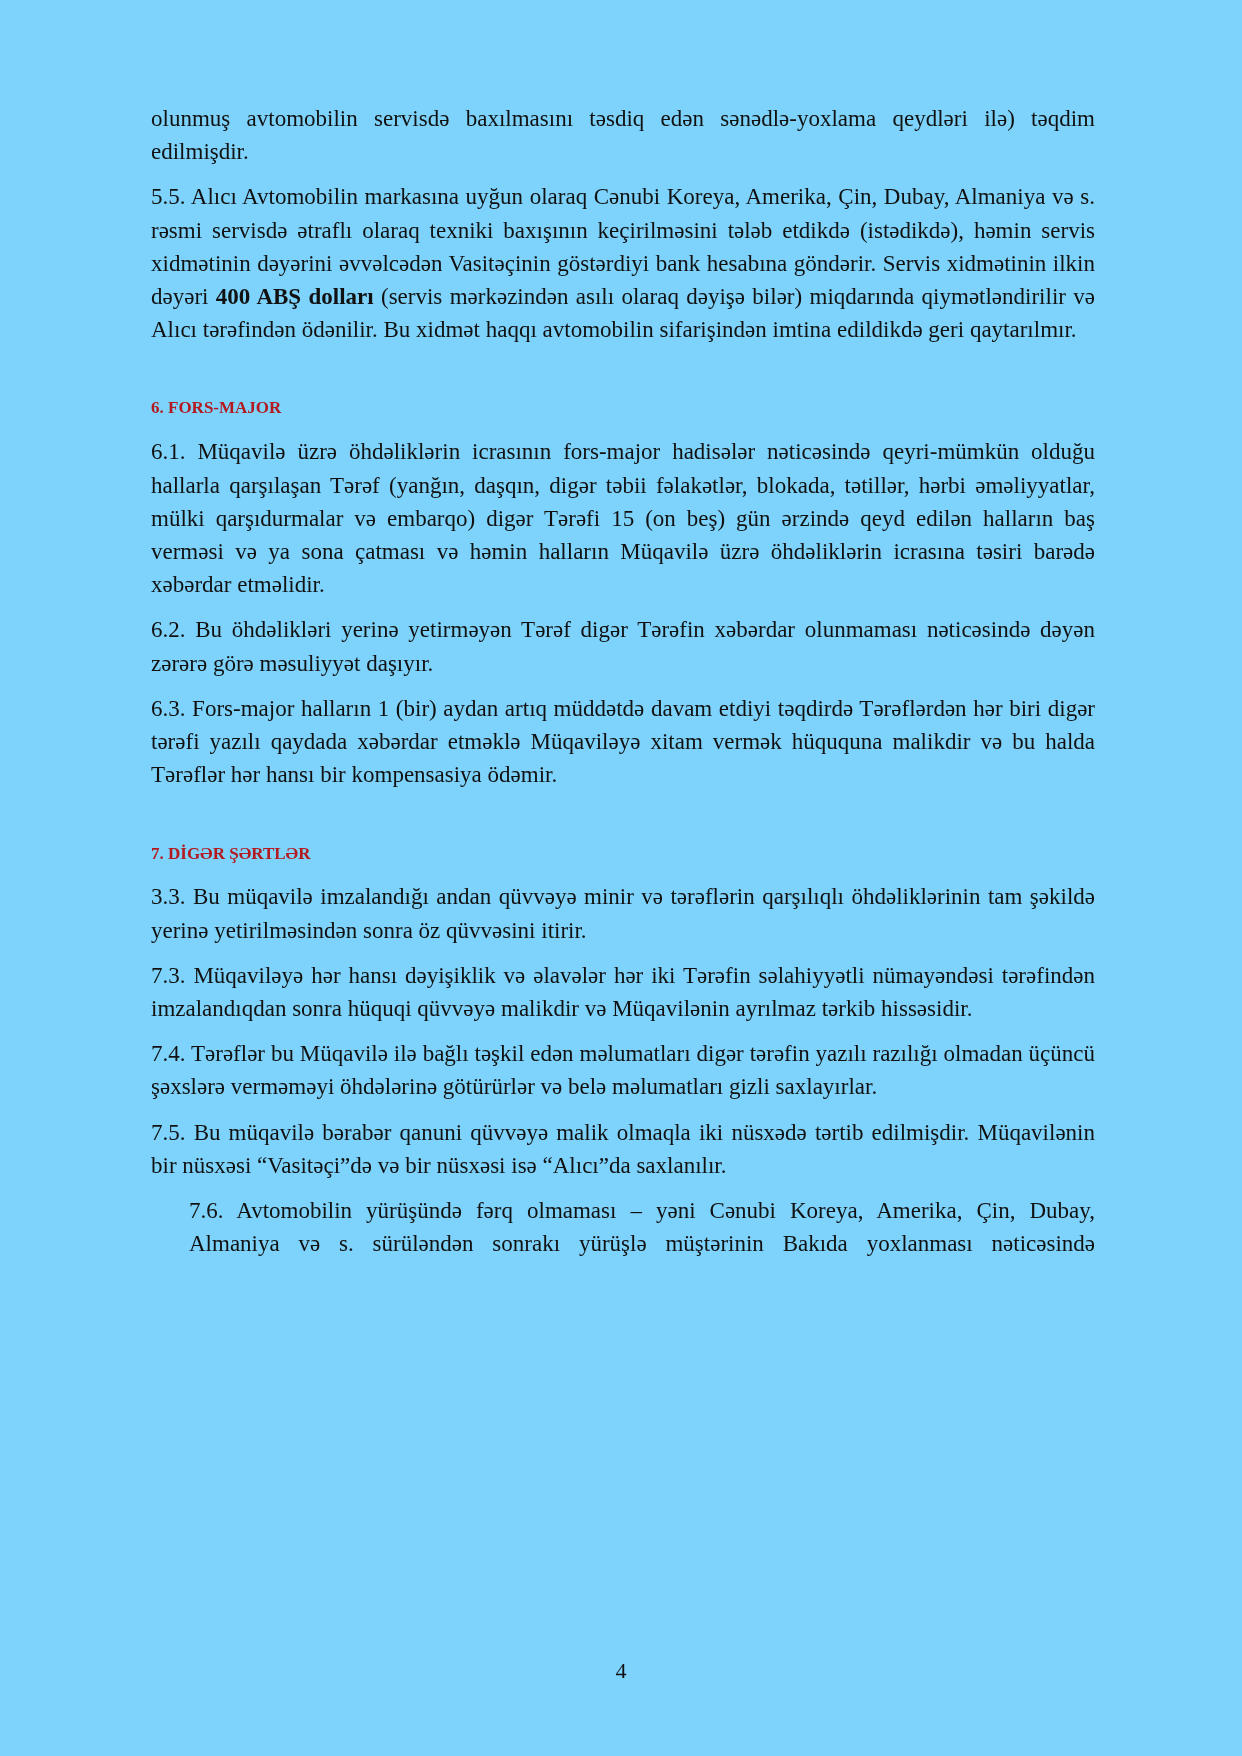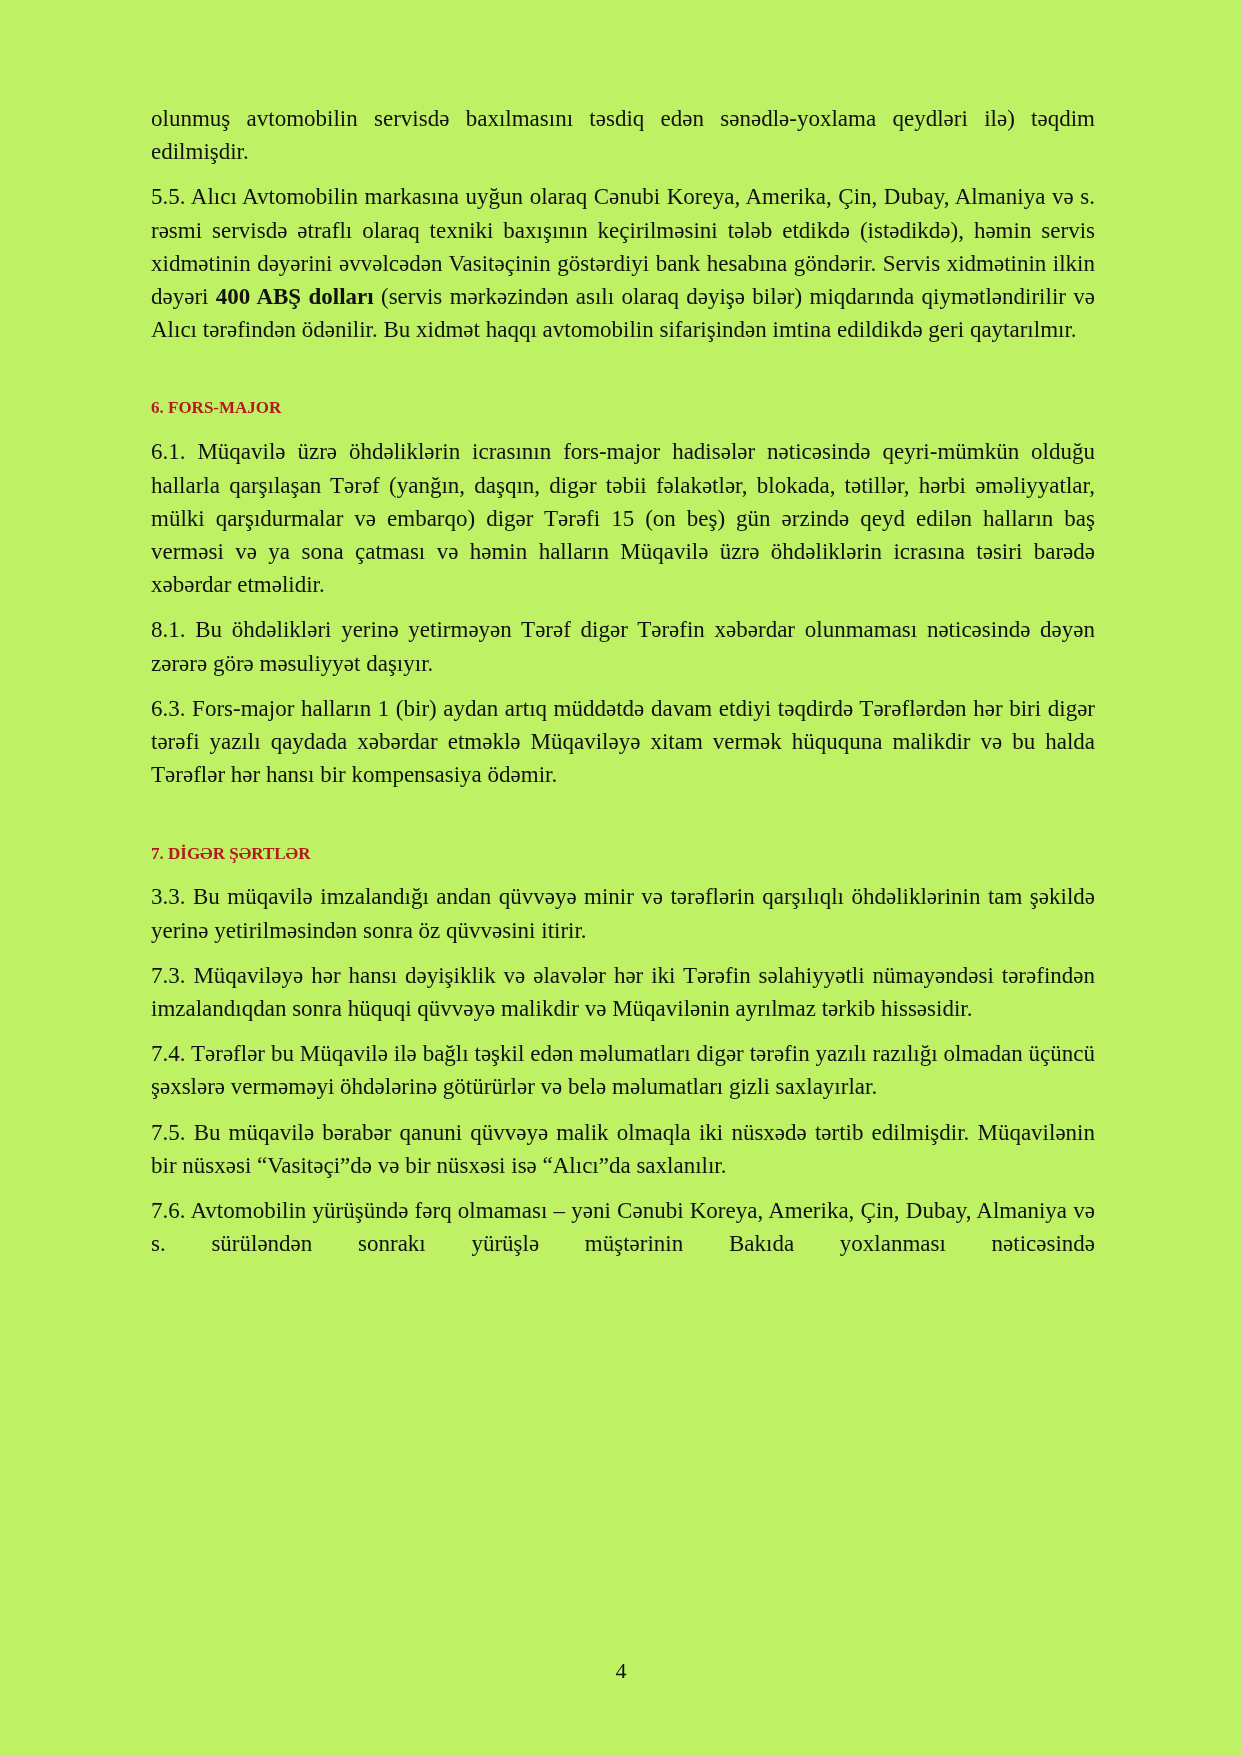--- a/index.html
+++ b/index.html
@@ -1,19 +1,19 @@
 <!DOCTYPE html>
 <html><head>
 <meta charset="utf-8">
 <style>
   html, body { margin: 0; padding: 0; background: #ffffff; }
   body { width: 1242px; height: 1756px; position: relative; overflow: hidden; }
   .page {
     position: absolute; left: 0; top: 0; width: 1242px; height: 1756px;
-    background: #bef264;
+    background: #7dd3fc;
   }
   .content {
     position: absolute; left: 151px; top: 102px; width: 944px;
     font-family: "Liberation Serif", "DejaVu Serif", serif;
     font-size: 23px; line-height: 33.2px; color: #111111;
   }
   .para { margin: 0 0 12px 0; text-align: justify; }
   .heading {
     font-weight: bold; color: #b3191f; margin: 0;
     font-size: 17px; line-height: 33px;
@@ -33,25 +33,25 @@
 
 <div class="page">
   <div class="content">
 
     <p class="para">olunmuş avtomobilin servisdə baxılmasını təsdiq edən sənədlə-yoxlama qeydləri ilə) təqdim edilmişdir.</p>
 
     <p class="para"><span>5.5. Alıcı Avtomobilin markasına uyğun olaraq Cənubi Koreya, Amerika, Çin, Dubay, Almaniya və s. rəsmi servisdə ətraflı olaraq texniki baxışının keçirilməsini tələb etdikdə (istədikdə), həmin servis xidmətinin dəyərini əvvəlcədən Vasitəçinin göstərdiyi bank hesabına göndərir. Servis xidmətinin ilkin dəyəri </span><b class="bold">400 ABŞ dolları</b><span> (servis mərkəzindən asılı olaraq dəyişə bilər) miqdarında qiymətləndirilir və Alıcı tərəfindən ödənilir. Bu xidmət haqqı avtomobilin sifarişindən imtina edildikdə geri qaytarılmır.</span></p>
 
     <h2 class="heading h6" style="color: rgb(179, 25, 31);">6. FORS-MAJOR</h2>
     <p class="para">6.1. Müqavilə üzrə öhdəliklərin icrasının fors-major hadisələr nəticəsində qeyri-mümkün olduğu hallarla qarşılaşan Tərəf  (yanğın, daşqın, digər təbii fəlakətlər, blokada, tətillər, hərbi əməliyyatlar, mülki qarşıdurmalar və embarqo) digər Tərəfi 15 (on beş) gün ərzində qeyd edilən halların baş verməsi və ya sona çatması və həmin halların Müqavilə üzrə öhdəliklərin icrasına təsiri barədə xəbərdar etməlidir.</p>
-    <p class="para">8.1. Bu öhdəlikləri yerinə yetirməyən Tərəf digər Tərəfin xəbərdar olunmaması nəticəsində dəyən zərərə görə məsuliyyət daşıyır.</p>
+    <p class="para">6.2. Bu öhdəlikləri yerinə yetirməyən Tərəf digər Tərəfin xəbərdar olunmaması nəticəsində dəyən zərərə görə məsuliyyət daşıyır.</p>
     <p class="para">6.3. Fors-major halların 1 (bir) aydan artıq müddətdə davam etdiyi təqdirdə Tərəflərdən hər biri digər tərəfi yazılı qaydada xəbərdar etməklə Müqaviləyə xitam vermək hüququna malikdir və bu halda Tərəflər hər hansı bir kompensasiya ödəmir.</p>
 
     <h2 class="heading h7" style="color: rgb(179, 25, 31);">7. DİGƏR ŞƏRTLƏR</h2>
     <p class="para">3.3. Bu müqavilə imzalandığı andan qüvvəyə minir və tərəflərin qarşılıqlı öhdəliklərinin tam şəkildə yerinə yetirilməsindən sonra öz qüvvəsini itirir.</p>
     <p class="para">7.3. Müqaviləyə hər hansı dəyişiklik və əlavələr hər iki Tərəfin səlahiyyətli nümayəndəsi tərəfindən imzalandıqdan sonra hüquqi qüvvəyə malikdir və Müqavilənin ayrılmaz tərkib hissəsidir.</p>
     <p class="para">7.4. Tərəflər bu Müqavilə ilə bağlı təşkil edən məlumatları digər tərəfin yazılı razılığı olmadan üçüncü şəxslərə verməməyi öhdələrinə götürürlər və belə məlumatları gizli saxlayırlar.</p>
     <p class="para">7.5. Bu müqavilə bərabər qanuni qüvvəyə malik olmaqla iki nüsxədə tərtib edilmişdir. Müqavilənin bir nüsxəsi “Vasitəçi”də və bir nüsxəsi isə “Alıcı”da saxlanılır.</p>
-    <p class="para" style="text-align-last: justify;">7.6. Avtomobilin yürüşündə fərq olmaması – yəni Cənubi Koreya, Amerika, Çin, Dubay, Almaniya və s. sürüləndən sonrakı yürüşlə müştərinin Bakıda yoxlanması nəticəsində</p>
+    <p class="para" style="text-align-last: justify; margin-left: 38px;">7.6. Avtomobilin yürüşündə fərq olmaması – yəni Cənubi Koreya, Amerika, Çin, Dubay, Almaniya və s. sürüləndən sonrakı yürüşlə müştərinin Bakıda yoxlanması nəticəsində</p>
   </div>
 
   <div class="page-number">4</div>
 </div>
 
 </body></html>

